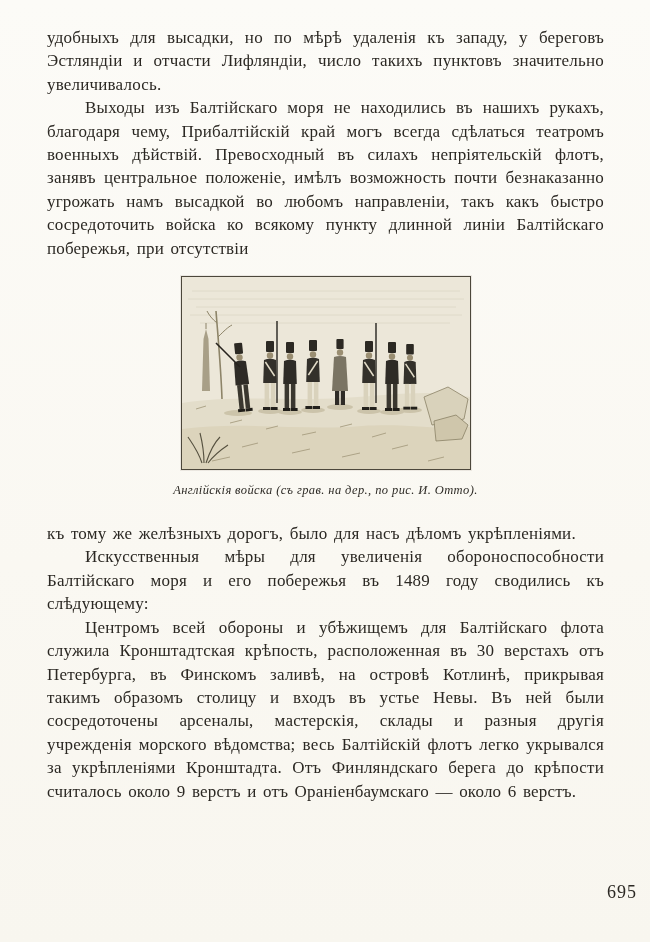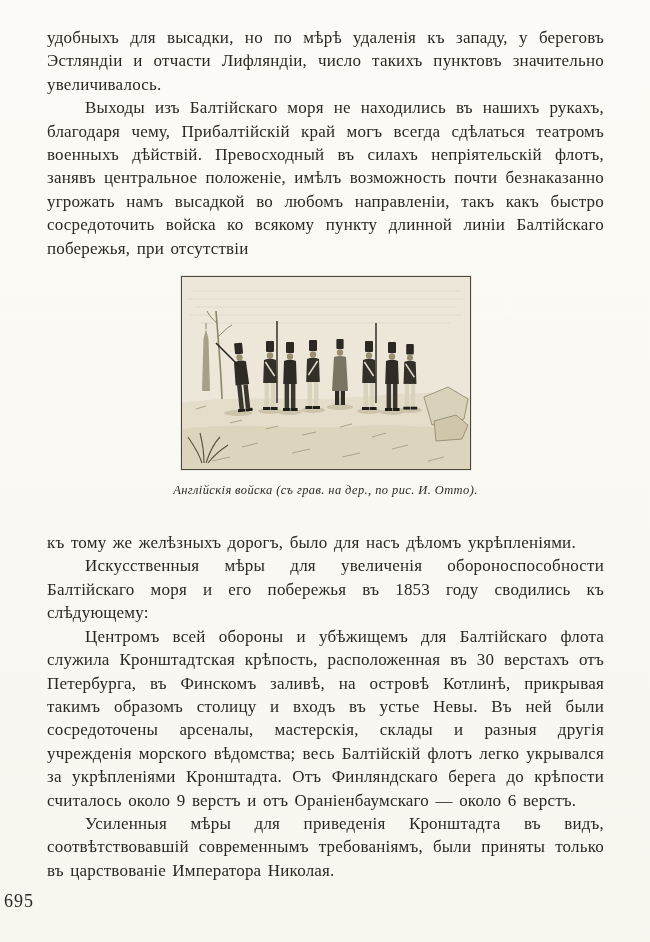--- a/index.html
+++ b/index.html
@@ -25,21 +25,21 @@
     font-size: 17px;
     line-height: 23.4px;
     text-align: justify;
     text-indent: 38px;
     letter-spacing: 0.2px;
     word-spacing: 2px;
   }
   .para.no-indent { text-indent: 0; }
   .emph { }
   figure.engraving-figure {
-    margin: 16px auto 33px;
+    margin: 16px auto 24px;
     width: 340px;
     text-align: center;
   }
   .engraving-frame {
     width: 288px;
     height: 192px;
     margin: 0 auto;
     border: 1px solid #4c473b;
     background: #ece7d9;
     box-shadow: 0 0 0 1px rgba(120,110,90,0.12);
@@ -51,22 +51,22 @@
     letter-spacing: 0.4px;
     color: #2e2b26;
     margin-top: 13px;
     text-align: center;
     white-space: nowrap;
   }
   .page-number {
     position: absolute;
     left: 0; right: 0;
     bottom: 26px;
-    margin: 4px;
-    text-align: left;
+    margin: 13px;
+    text-align: right;
     font-size: 18px;
     letter-spacing: 1px;
     color: #2b2823;
   }
 </style>
 </head>
 <body>
 
 <div class="page">
 
@@ -180,21 +180,20 @@
           <use href="#sold-b" transform="translate(210,65)"></use>
           <use href="#sold-a" transform="translate(228,67) scale(0.95)"></use>
         </g>
       </svg>
     </div>
     <figcaption class="caption">Англійскія войска (съ грав. на дер., по рис. И. Отто).</figcaption>
   </figure>
 
   <p class="para no-indent">къ тому же желѣзныхъ дорогъ, было для насъ дѣломъ укрѣпленіями.</p>
 
-  <p class="para">Искусственныя мѣры для увеличенія обороноспособности Балтійскаго моря и его побережья въ 1853 году сводились къ слѣдующему:</p>
+  <p class="para">Искусственныя мѣры для увеличенія обороноспособности Балтійскаго моря и его побережья въ 1489 году сводились къ слѣдующему:</p>
 
   <p class="para"><span>Центромъ всей обороны и убѣжищемъ для Балтійскаго флота служила </span><span class="emph">Кронштадтская крѣпость,</span><span> расположенная въ 30 верстахъ отъ Петербурга, въ Финскомъ заливѣ, на островѣ Котлинѣ, прикрывая такимъ образомъ столицу и входъ въ устье Невы. Въ ней были сосредоточены арсеналы, мастерскія, склады и разныя другія учрежденія морского вѣдомства; весь Балтійскій флотъ легко укрывался за укрѣпленіями Кронштадта. Отъ Финляндскаго берега до крѣпости считалось около 9 верстъ и отъ Ораніенбаумскаго — около 6 верстъ.</span></p>
 
-  <p class="para">Усиленныя мѣры для приведенія Кронштадта въ видъ, соотвѣтствовавшій современнымъ требованіямъ, были приняты только въ царствованіе Императора Николая.</p>
 
   <p class="page-number">695</p>
 
 </div>
 
 </body></html>

